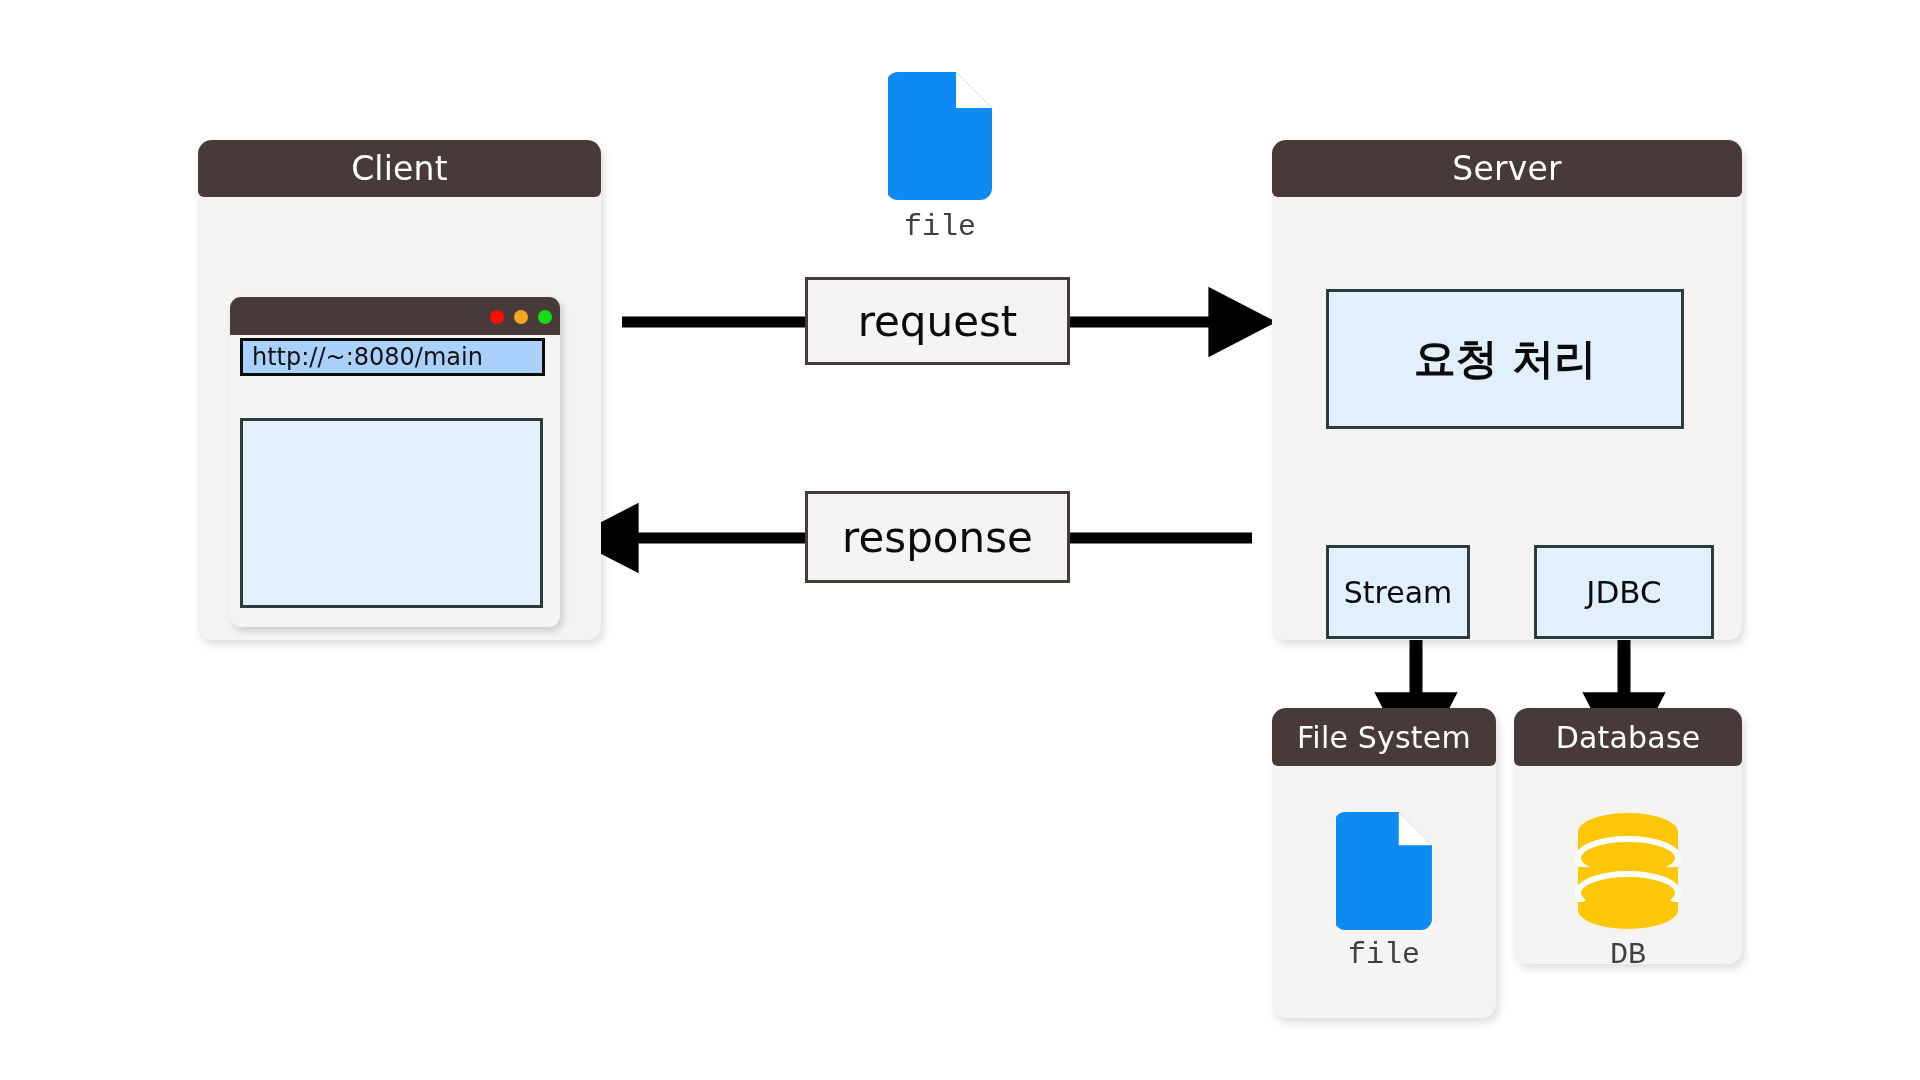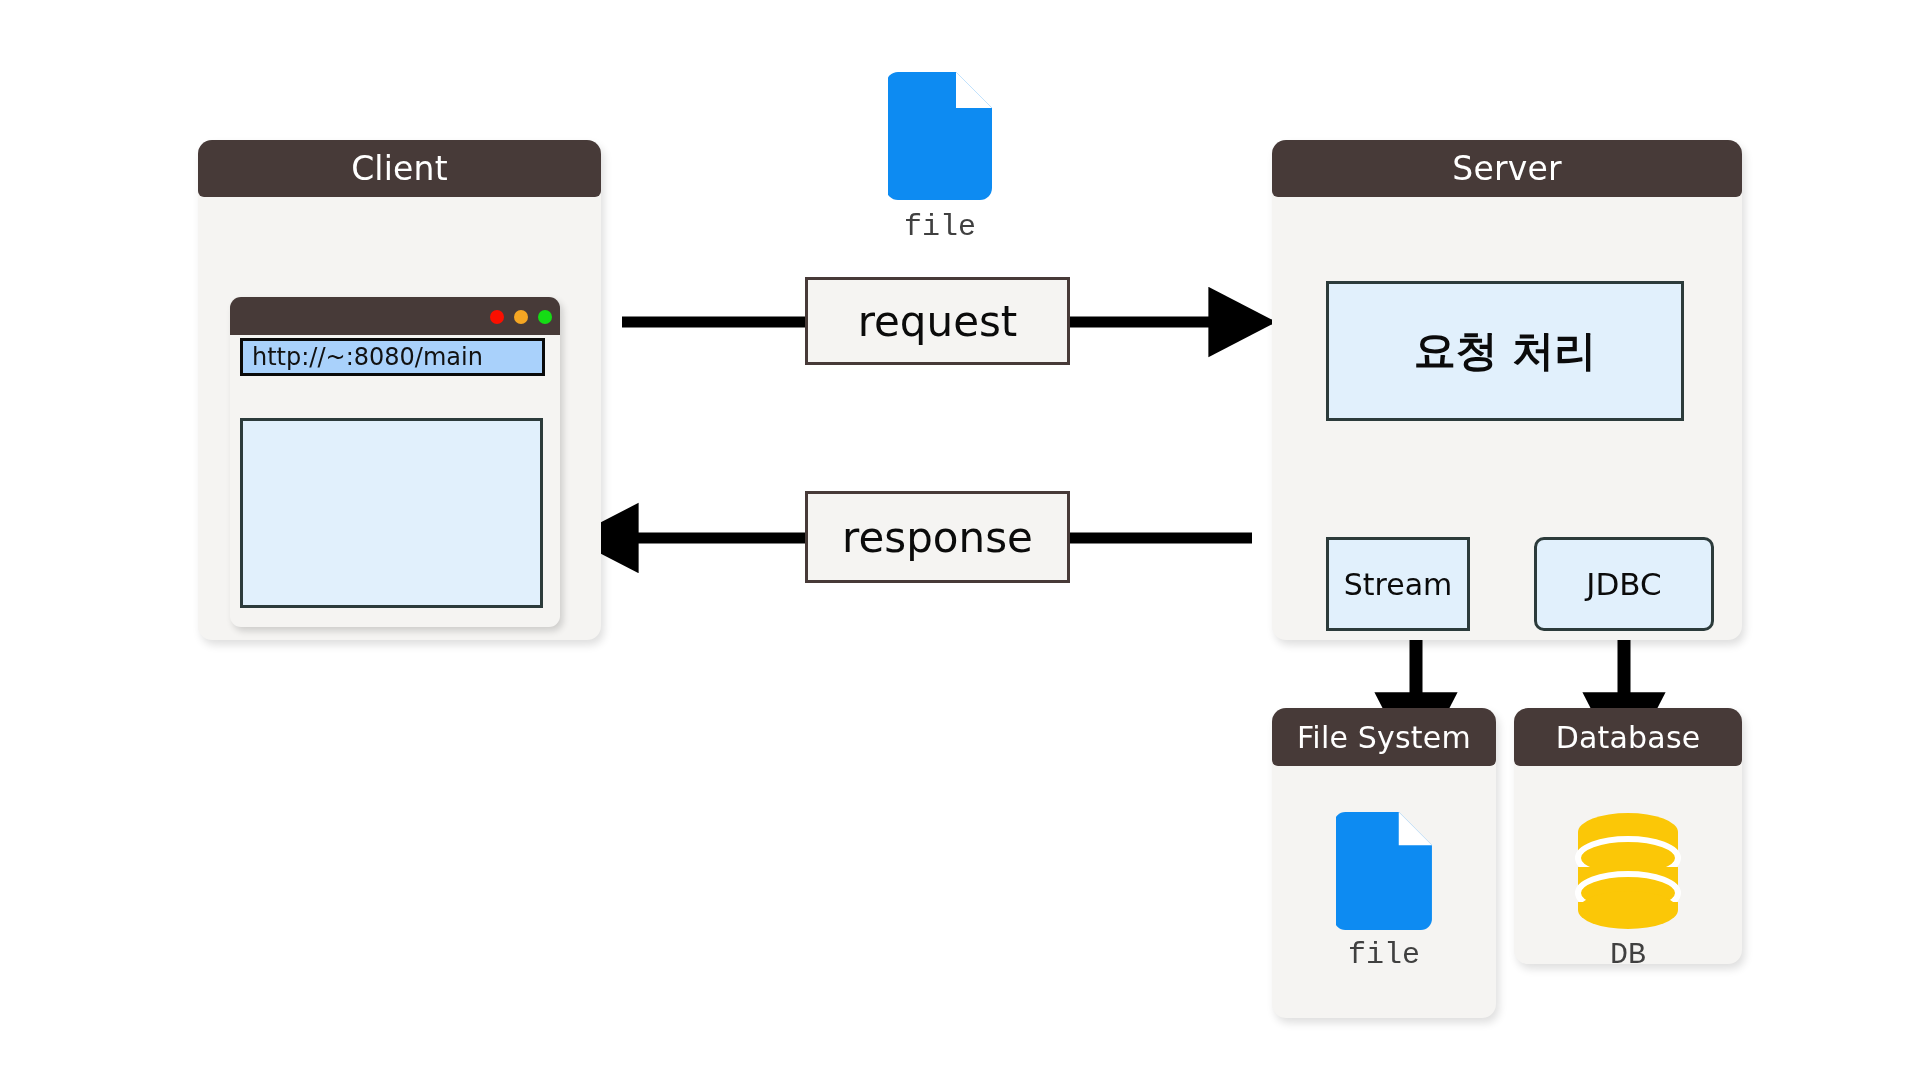--- a/index.html
+++ b/index.html
@@ -130,20 +130,21 @@
 
   .proc-box {
     position: absolute;
     background: #e1f0fc;
     border: 3px solid #2c3b3b;
     box-sizing: border-box;
     display: flex;
     align-items: center;
     justify-content: center;
     color: #0b0b0b;
+    margin-top: 8px;
   }
   #box-request-handler {
     left: 54px;
     top: 84px;
     width: 358px;
     height: 140px;
     font-size: 42px;
     font-weight: 700;
   }
   #box-stream {
@@ -152,21 +153,20 @@
     width: 144px;
     height: 94px;
     font-size: 30px;
   }
   #box-jdbc {
     left: 262px;
     top: 340px;
     width: 180px;
     height: 94px;
     font-size: 31px;
-    border-radius: 10px;
   }
 
   
   #filesystem-panel {
     left: 1272px;
     top: 708px;
     width: 224px;
     height: 310px;
   }
   #database-panel {

